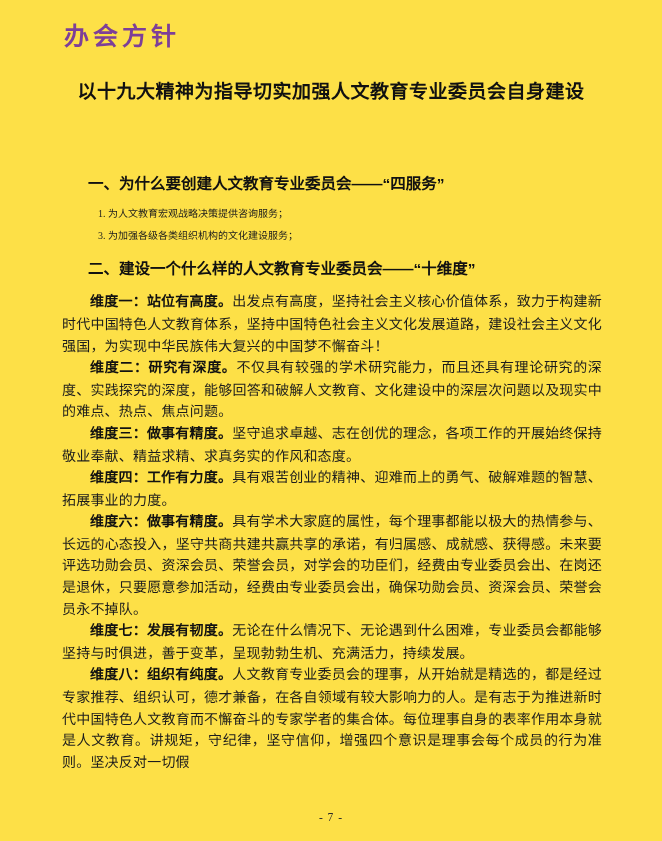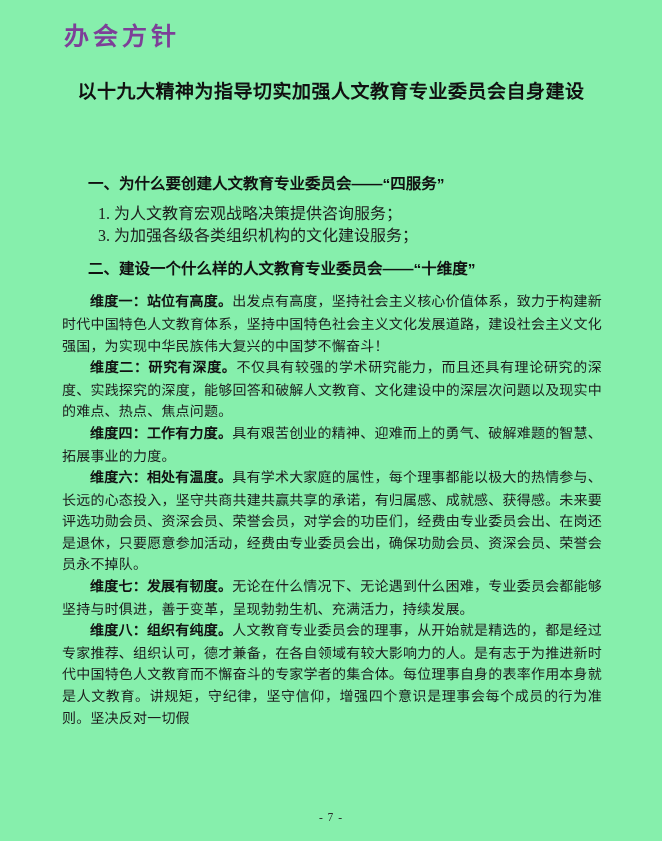--- a/index.html
+++ b/index.html
@@ -1,20 +1,20 @@
 <!DOCTYPE html>
 <html lang="zh-CN"><head>
 <meta charset="utf-8">
 <style>
   html, body { margin: 0; padding: 0; background: #ffffff; }
   .page {
     position: relative;
     width: 662px;
     height: 841px;
-    background: #86efac;
+    background: #fde047;
     overflow: hidden;
     color: #1c1c1c;
     font-family: "Liberation Serif", serif;
   }
   .doc-header {
     margin: 0;
     padding-top: 20px;
     padding-left: 64px;
     font-family: "Liberation Sans", sans-serif;
     font-size: 25px;
@@ -48,21 +48,21 @@
   .sec-heading.first {
     margin-top: 71px;
   }
   .sec-heading.second {
     margin-top: 9px;
   }
   .service-list {
     margin-top: 9px;
     margin-bottom: 13px;
     margin-left: 36px;
-    font-size: 16px;
+    font-size: 10px;
     line-height: 21.5px;
     color: #1c1c1c;
   }
   .service-item { white-space: pre; }
   .paras {
     margin-top: 11px;
   }
   .para {
     margin: 0;
     font-size: 14px;
@@ -107,25 +107,26 @@
     </div>
 
     <h3 class="sec-heading second">二、建设一个什么样的人文教育专业委员会——“十维度”</h3>
 
     <div class="paras">
 
       <p class="para"><span class="lead">维度一：站位有高度。</span><span>出发点有高度，坚持社会主义核心价值体系，致力于构建新时代中国特色人文教育体系，坚持中国特色社会主义文化发展道路，建设社会主义文化强国，为实现中华民族伟大复兴的中国梦不懈奋斗！</span></p>
 
       <p class="para"><span class="lead">维度二：研究有深度。</span><span>不仅具有较强的学术研究能力，而且还具有理论研究的深度、实践探究的深度，能够回答和破解人文教育、文化建设中的深层次问题以及现实中的难点、热点、焦点问题。</span></p>
 
+      <p class="para"><span class="lead">维度三：做事有精度。</span><span>坚守追求卓越、志在创优的理念，各项工作的开展始终保持敬业奉献、精益求精、求真务实的作风和态度。</span></p>
 
       <p class="para"><span class="lead">维度四：工作有力度。</span><span>具有艰苦创业的精神、迎难而上的勇气、破解难题的智慧、拓展事业的力度。</span></p>
 
 
-      <p class="para"><span class="lead">维度六：相处有温度。</span><span>具有学术大家庭的属性，每个理事都能以极大的热情参与、长远的心态投入，坚守共商共建共赢共享的承诺，有归属感、成就感、获得感。未来要评选功勋会员、资深会员、荣誉会员，对学会的功臣们，经费由专业委员会出、在岗还是退休，只要愿意参加活动，经费由专业委员会出，确保功勋会员、资深会员、荣誉会员永不掉队。</span></p>
+      <p class="para"><span class="lead">维度六：做事有精度。</span><span>具有学术大家庭的属性，每个理事都能以极大的热情参与、长远的心态投入，坚守共商共建共赢共享的承诺，有归属感、成就感、获得感。未来要评选功勋会员、资深会员、荣誉会员，对学会的功臣们，经费由专业委员会出、在岗还是退休，只要愿意参加活动，经费由专业委员会出，确保功勋会员、资深会员、荣誉会员永不掉队。</span></p>
 
       <p class="para"><span class="lead">维度七：发展有韧度。</span><span>无论在什么情况下、无论遇到什么困难，专业委员会都能够坚持与时俱进，善于变革，呈现勃勃生机、充满活力，持续发展。</span></p>
 
       <p class="para"><span class="lead">维度八：组织有纯度。</span><span>人文教育专业委员会的理事，从开始就是精选的，都是经过专家推荐、组织认可，德才兼备，在各自领域有较大影响力的人。是有志于为推进新时代中国特色人文教育而不懈奋斗的专家学者的集合体。每位理事自身的表率作用本身就是人文教育。讲规矩，守纪律，坚守信仰，增强四个意识是理事会每个成员的行为准则。坚决反对一切假</span></p>
 
     </div>
   </div>
 
   <div class="page-footer">- 7 -</div>
 

